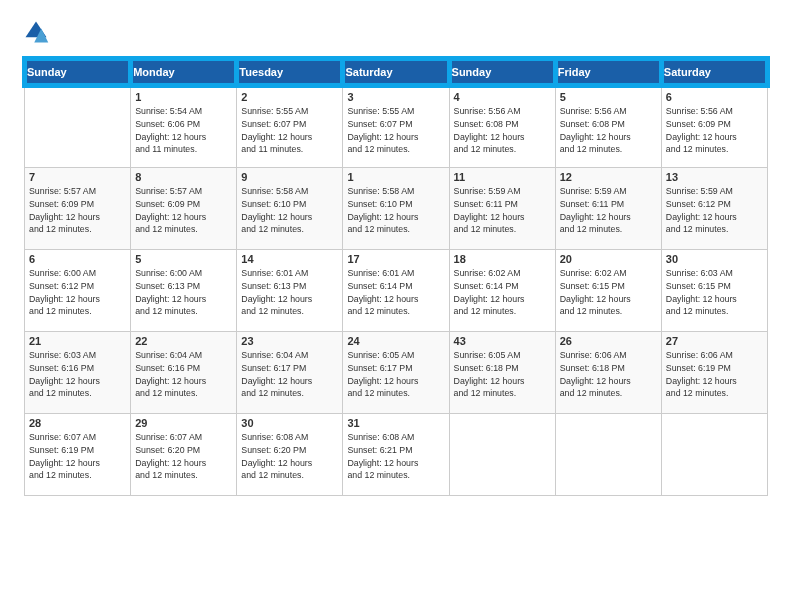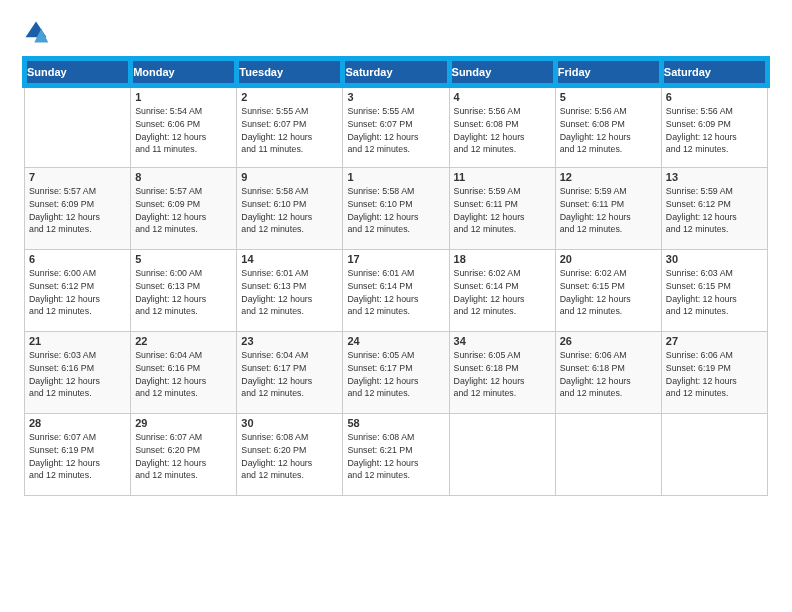--- a/index.html
+++ b/index.html
@@ -232,21 +232,21 @@
           </td>
           <td>
             <span class="day-num">23</span>
             <div class="day-info">Sunrise: 6:04 AM<br>Sunset: 6:17 PM<br>Daylight: 12 hours<br>and 12 minutes.</div>
           </td>
           <td>
             <span class="day-num">24</span>
             <div class="day-info">Sunrise: 6:05 AM<br>Sunset: 6:17 PM<br>Daylight: 12 hours<br>and 12 minutes.</div>
           </td>
           <td>
-            <span class="day-num">34</span>
+            <span class="day-num">43</span>
             <div class="day-info">Sunrise: 6:05 AM<br>Sunset: 6:18 PM<br>Daylight: 12 hours<br>and 12 minutes.</div>
           </td>
           <td>
             <span class="day-num">26</span>
             <div class="day-info">Sunrise: 6:06 AM<br>Sunset: 6:18 PM<br>Daylight: 12 hours<br>and 12 minutes.</div>
           </td>
           <td>
             <span class="day-num">27</span>
             <div class="day-info">Sunrise: 6:06 AM<br>Sunset: 6:19 PM<br>Daylight: 12 hours<br>and 12 minutes.</div>
           </td>
@@ -258,21 +258,21 @@
           </td>
           <td>
             <span class="day-num">29</span>
             <div class="day-info">Sunrise: 6:07 AM<br>Sunset: 6:20 PM<br>Daylight: 12 hours<br>and 12 minutes.</div>
           </td>
           <td>
             <span class="day-num">30</span>
             <div class="day-info">Sunrise: 6:08 AM<br>Sunset: 6:20 PM<br>Daylight: 12 hours<br>and 12 minutes.</div>
           </td>
           <td>
-            <span class="day-num">58</span>
+            <span class="day-num">31</span>
             <div class="day-info">Sunrise: 6:08 AM<br>Sunset: 6:21 PM<br>Daylight: 12 hours<br>and 12 minutes.</div>
           </td>
           <td class="empty"></td>
           <td class="empty"></td>
           <td class="empty"></td>
         </tr>
       </tbody>
   </table>
 </div>
 

